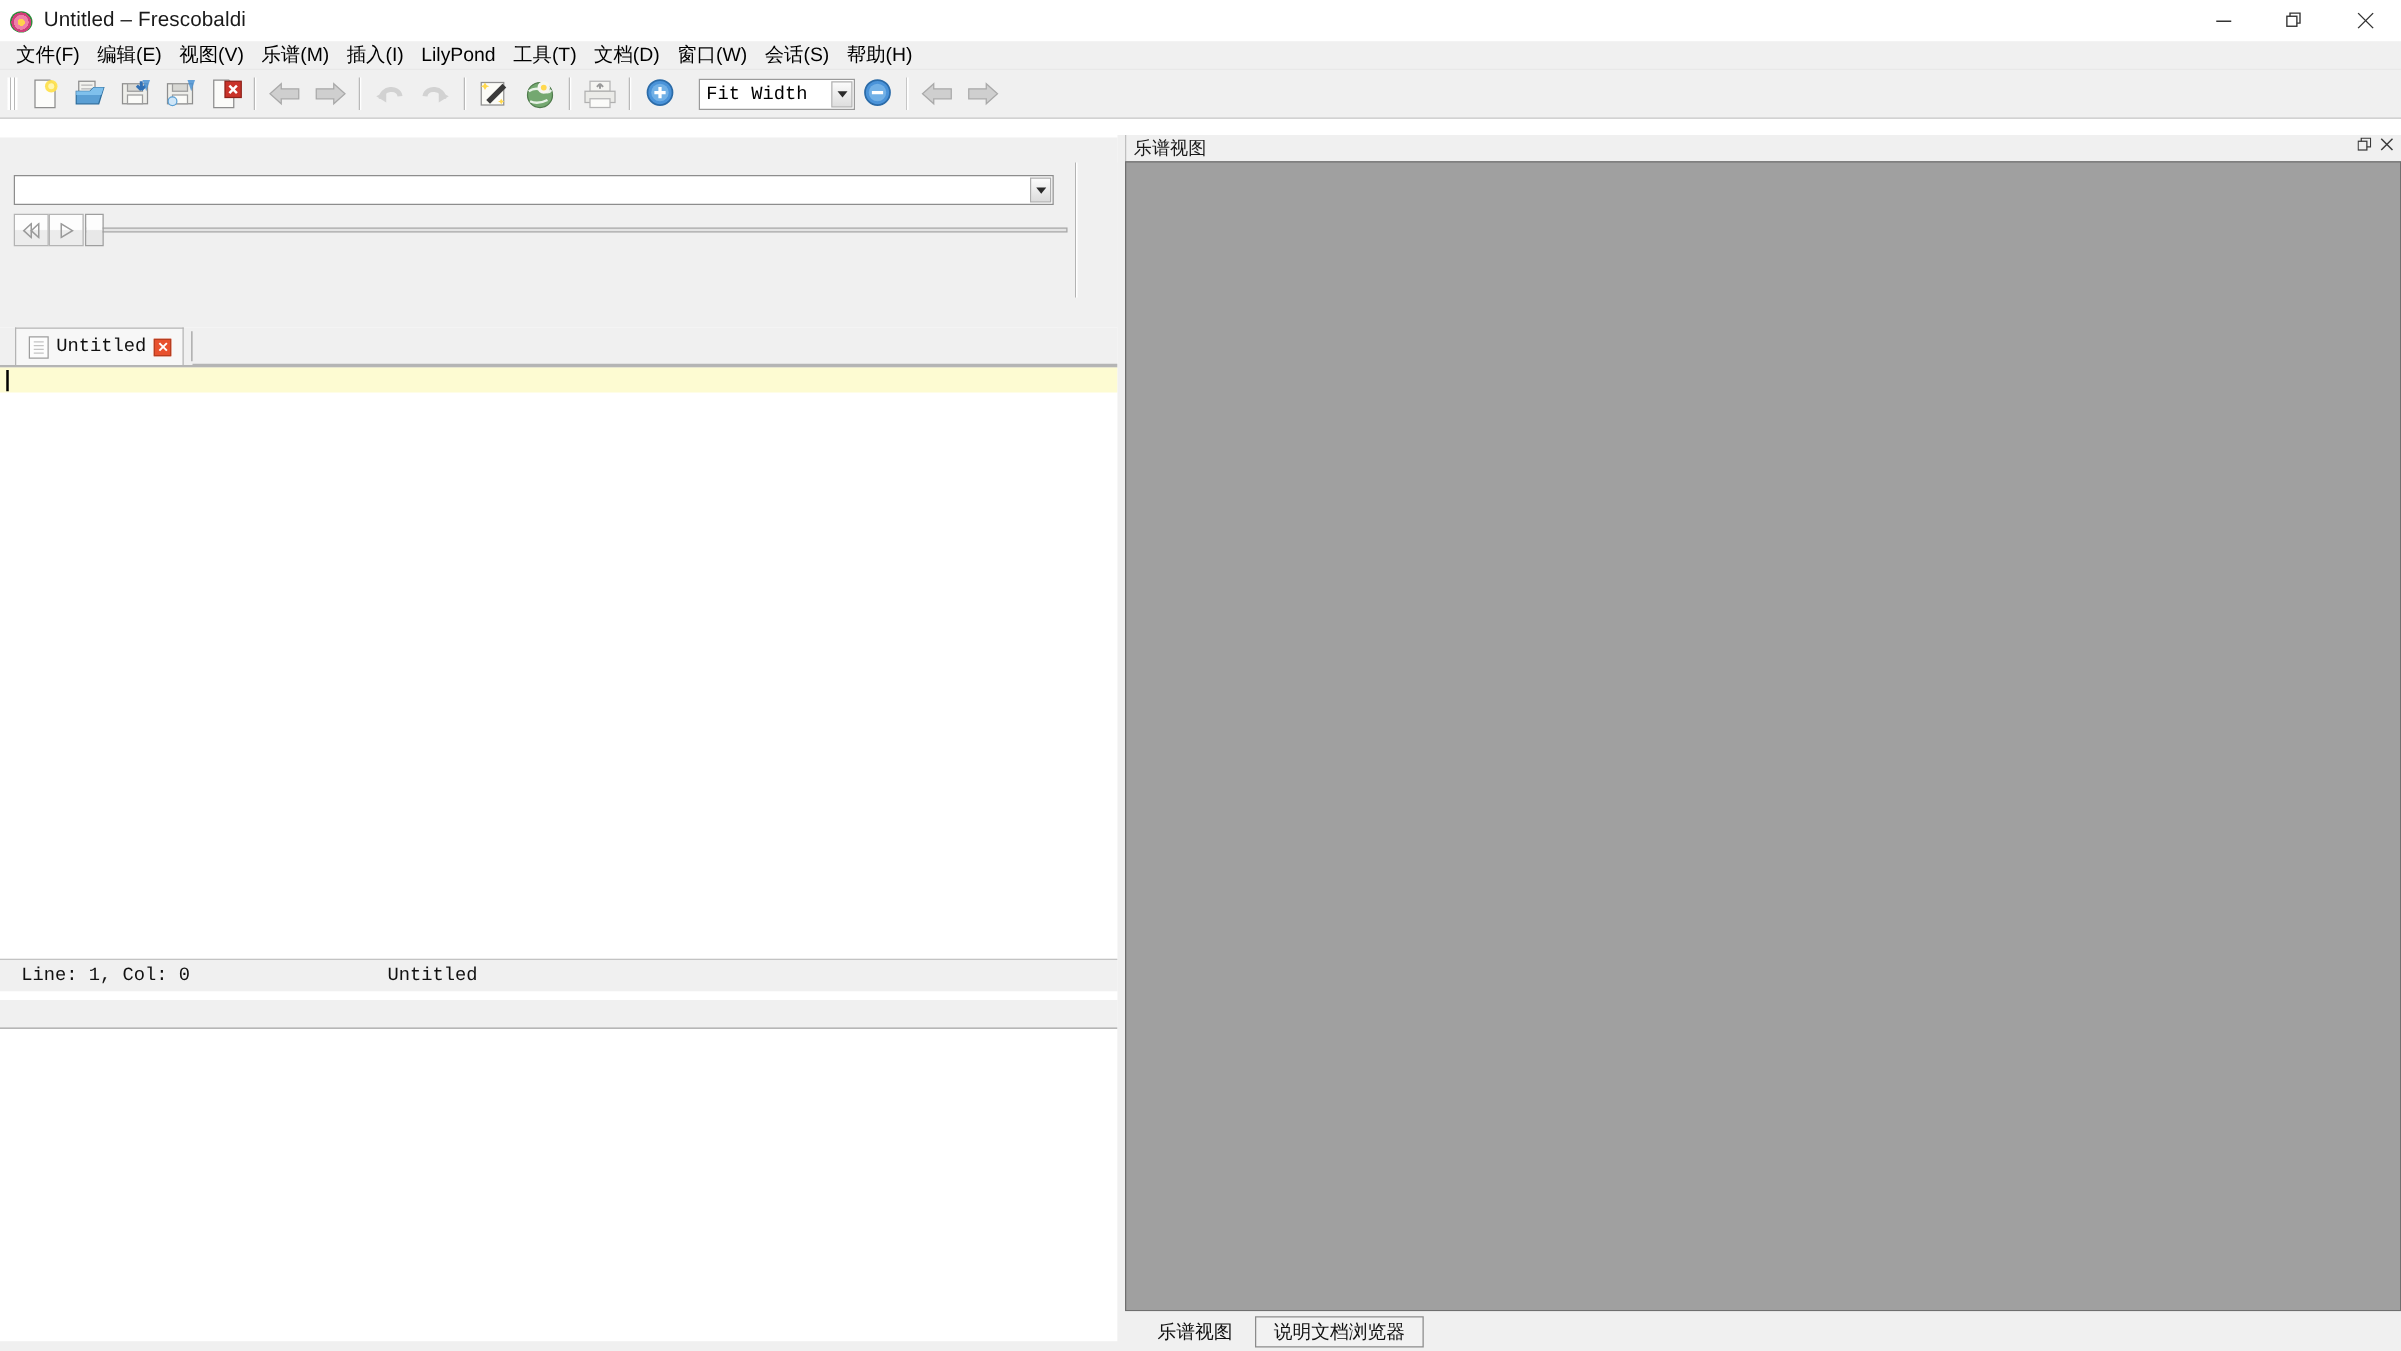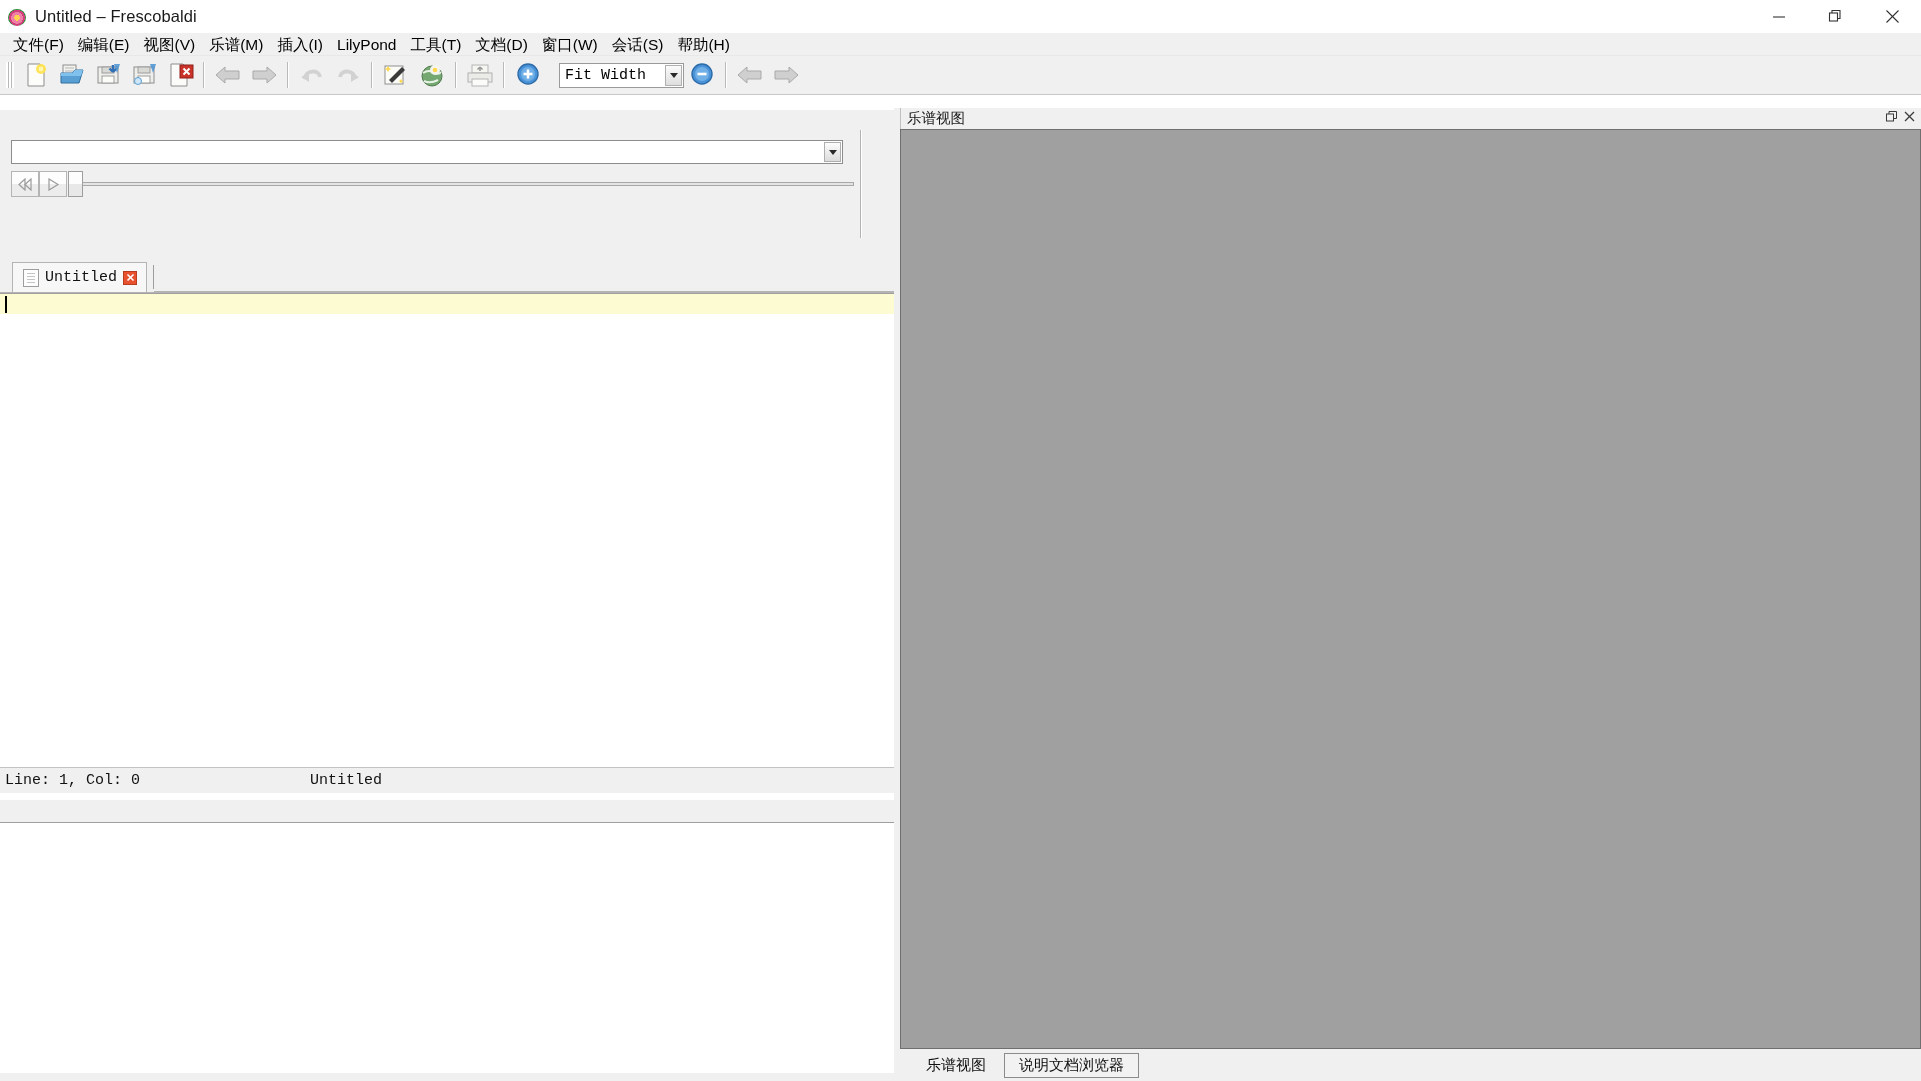--- a/index.html
+++ b/index.html
@@ -192,21 +192,21 @@
   }
   .caret {
     position: absolute; left: 5px; top: 2px; width: 1.5px; height: 17px; background: #000;
   }
   .editor-status {
     position: absolute; left: 0; top: 505px; width: 894px; height: 26px;
     background: #f0f0f0; border-top: 1px solid #c3c3c3;
     display: flex; align-items: center;
     font-family: "Liberation Mono", monospace; font-size: 15px; color: #111;
   }
-  .editor-status .pos { padding-left: 5px; width: 310px; }
+  .editor-status .pos { padding-left: 17px; width: 310px; }
   .editor-status .docname { }
 
   
   .log-dock {
     position: absolute; left: 0; top: 800px; width: 894px; height: 281px;
     background: #f0f0f0;
   }
   .log-dock .dock-title { border-top: 1px solid #c9c9c9; height: 22px; }
   .log-body {
     position: absolute; left: 0; top: 22px; width: 894px; height: 259px;

